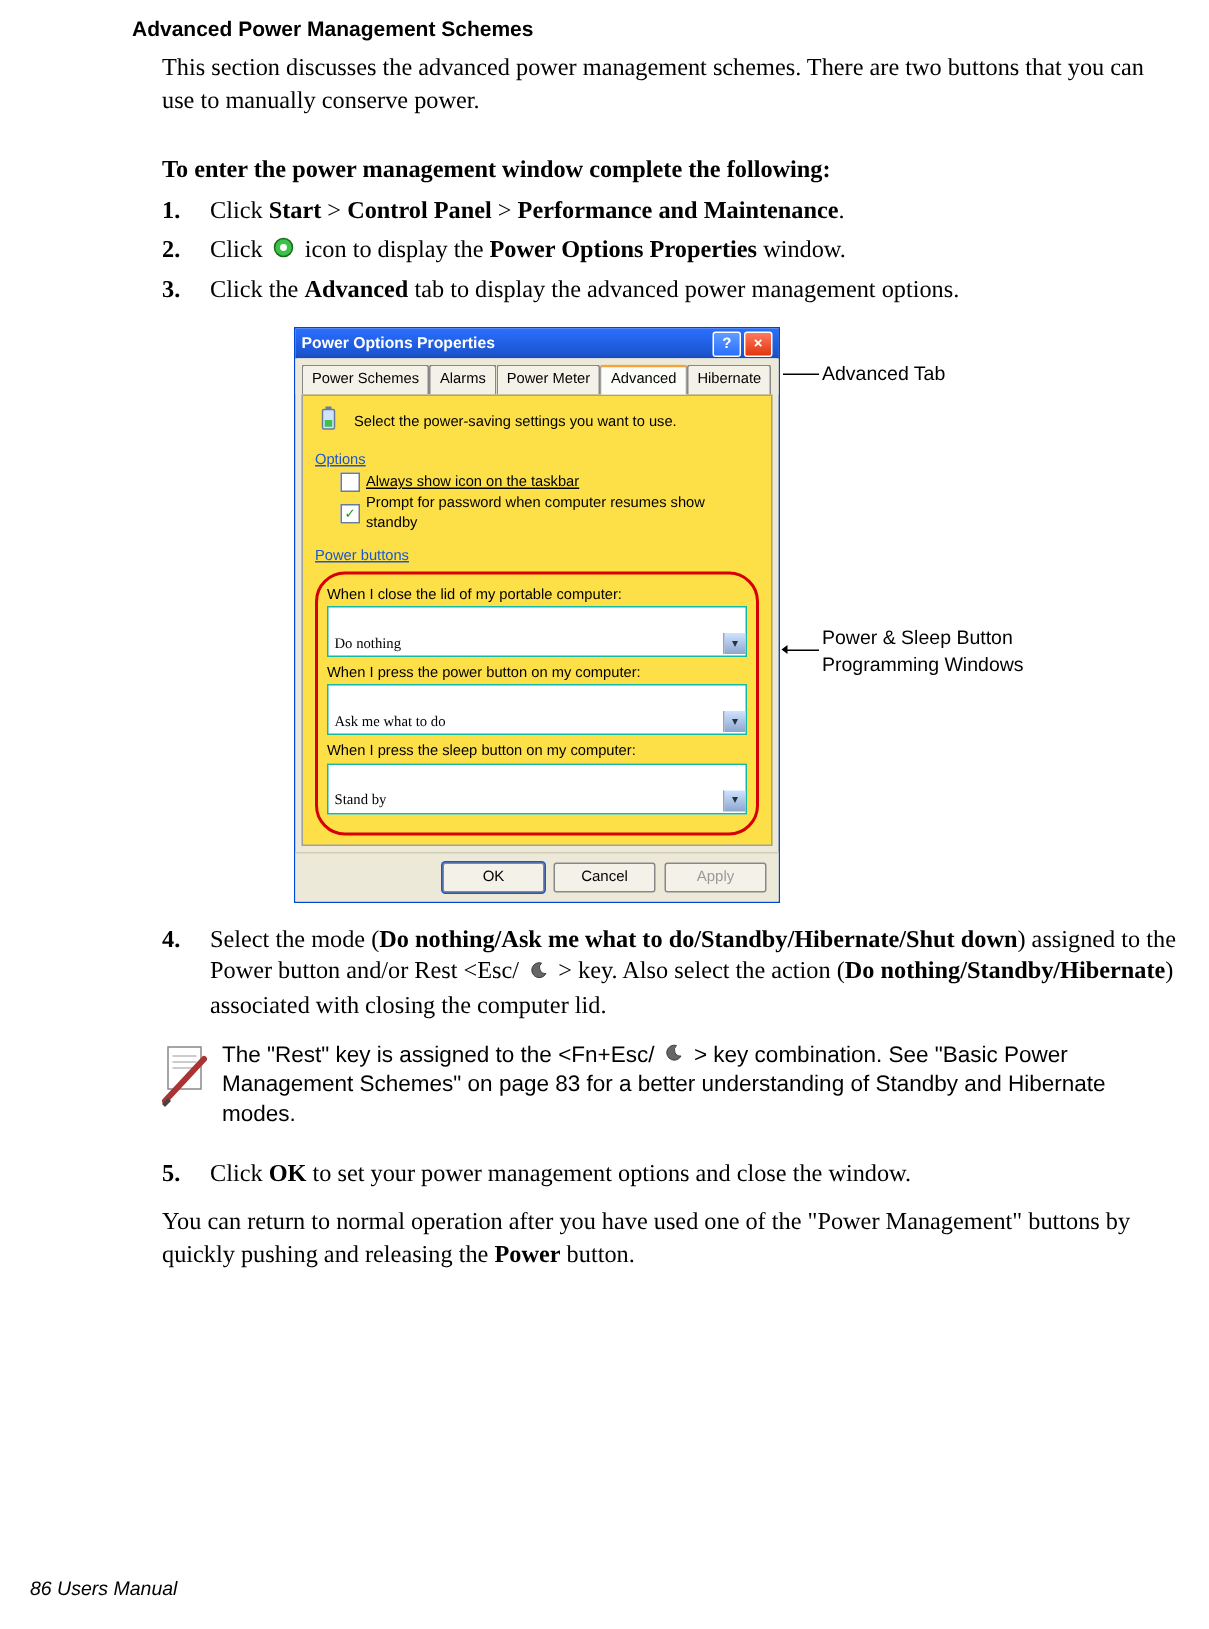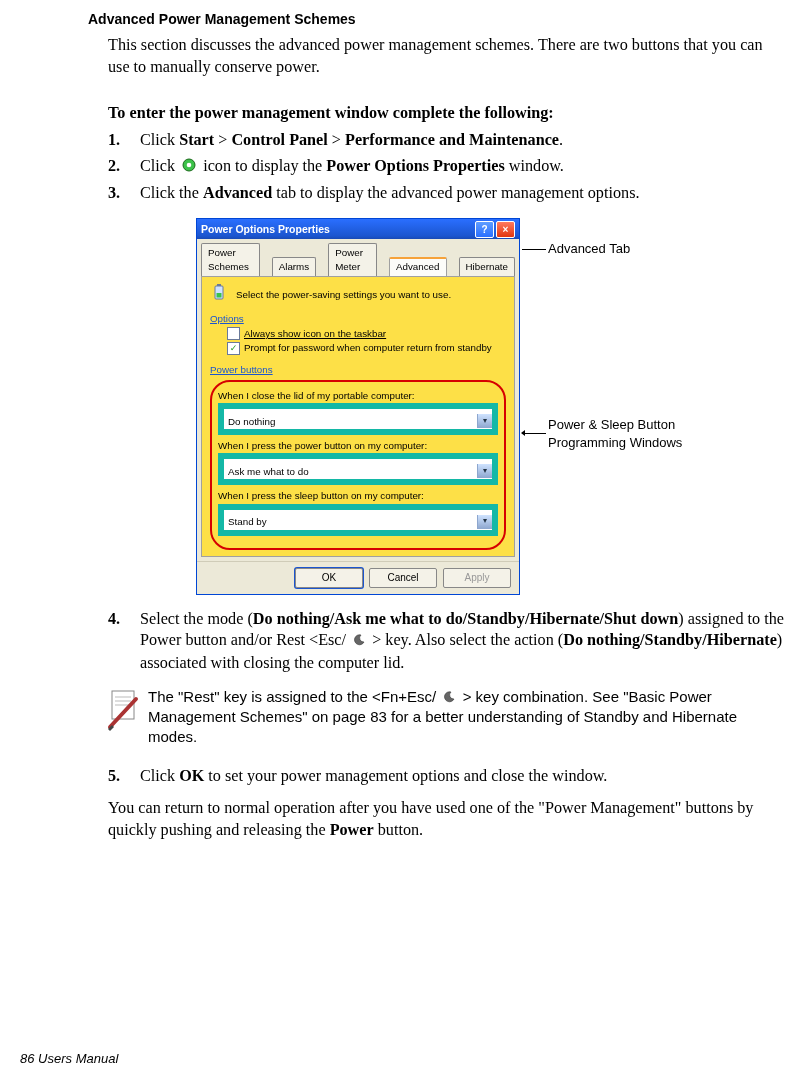--- a/index.html
+++ b/index.html
@@ -85,21 +85,21 @@
     border-radius: 2px;
     display: flex; align-items: center; justify-content: center;
     font-weight: 700;
     font-size: 10px;
     color: #fff;
   }
   .tb-help { background: linear-gradient(180deg,#5f9dff,#2a6fff); }
   .tb-close { background: linear-gradient(180deg,#ff7a5e,#e1350f); }
   .tabs-row {
     display: flex;
-    gap: 12px;
+    gap: 0;
     align-items: flex-end;
     padding: 4px 4px 0 4px;
     font-size: 9.8px;
     background: #ece9d8;
   }
   .xptab {
     padding: 2px 6px 3px 6px;
     border: 1px solid #888;
     border-bottom: none;
     background: #f4f2e8;
@@ -154,28 +154,29 @@
   .roundbox {
     position: relative;
     border: 2px solid #d60000;
     border-radius: 20px;
     padding: 6px 6px 8px 6px;
     margin-top: 4px;
   }
   .pb-label { font-size: 9.8px; margin: 1px 0; }
   .pb-select {
     height: 16px;
-    border: 6px solid #14b8a6;
+    border: 1px solid #14b8a6;
     background: #fff;
     display: flex;
     align-items: center;
     justify-content: space-between;
-    padding: 4px 0 0 4px;
+    padding: 16px 0 0 4px;
     font-size: 9.8px;
     margin-bottom: 4px;
+    font-family: Liberation Serif, serif;
   }
   .pb-arrow {
     width: 14px; height: 14px;
     background: linear-gradient(180deg,#cfe3ff,#8da6ce);
     border-left: 1px solid #8da6ce;
     display: flex; align-items: center; justify-content: center;
     color: #234;
     font-size: 8px;
   }
   .dialog-buttons {
@@ -334,21 +335,21 @@
             </span>
             <span>Select the power-saving settings you want to use.</span>
           </div>
           <div class="fieldset-label">Options</div>
           <div class="opt-line">
             <span class="cb"></span>
             <span class="underline-trick">Always show icon on the taskbar</span>
           </div>
           <div class="opt-line">
             <span class="cb">✓</span>
-            <span>Prompt for password when computer return from standby</span>
+            <span>Prompt for password when computer resumes show standby</span>
           </div>
 
           <div class="fieldset-label" style="margin-top:8px;">Power buttons</div>
           <div class="roundbox">
             <div class="pb-label">When I close the lid of my portable computer:</div>
             <div class="pb-select">
               <span>Do nothing</span>
               <span class="pb-arrow">▾</span>
             </div>
             <div class="pb-label">When I press the power button on my computer:</div>

